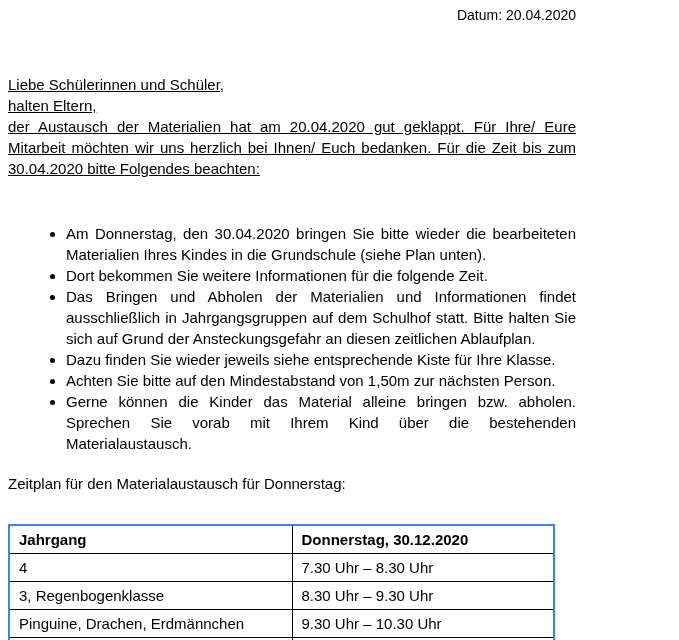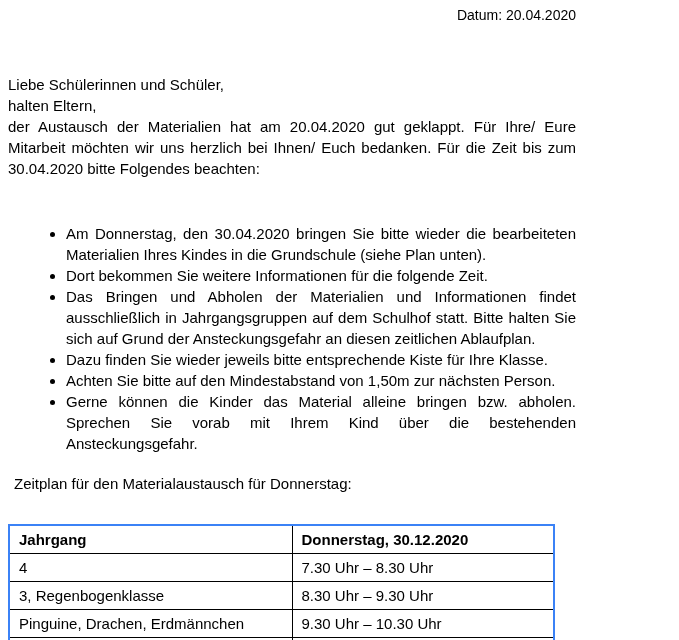--- a/index.html
+++ b/index.html
@@ -26,36 +26,37 @@
   .date-line {
     text-align: right;
     font-size: 14px;
     line-height: 16px;
   }
   .intro-block {
     margin-top: 51px;
   }
   .intro-block p {
     margin: 0;
+    text-decoration: underline;
   }
   .intro-paragraph {
     text-align: justify;
   }
   ul.bullets {
     margin: 44px 0 0 0;
     padding-left: 58px;
     list-style: disc outside;
   }
   ul.bullets li {
     margin: 0;
     padding: 0;
     text-align: justify;
   }
   .schedule-intro {
-    margin: 19px 0 0 6px;
+    margin: 19px 0 0 0;
   }
   table.schedule {
     border-collapse: collapse;
     table-layout: fixed;
     width: 545px;
     margin-top: 30px;
     border: 2px solid #3b82f6;
   }
   table.schedule th,
   table.schedule td {
@@ -88,23 +89,23 @@
   <div class="intro-block">
     <p>Liebe Schülerinnen und Schüler,</p>
     <p>halten Eltern,</p>
     <p class="intro-paragraph">der Austausch der Materialien hat am 20.04.2020 gut geklappt. Für Ihre/ Eure Mitarbeit möchten wir uns herzlich bei Ihnen/ Euch bedanken. Für die Zeit bis zum 30.04.2020 bitte Folgendes beachten:</p>
   </div>
 
   <ul class="bullets">
     <li>Am Donnerstag, den 30.04.2020 bringen Sie bitte wieder die bearbeiteten Materialien Ihres Kindes in die Grundschule (siehe Plan unten).</li>
     <li>Dort bekommen Sie weitere Informationen für die folgende Zeit.</li>
     <li>Das Bringen und Abholen der Materialien und Informationen findet ausschließlich in Jahrgangsgruppen auf dem Schulhof statt. Bitte halten Sie sich auf Grund der Ansteckungsgefahr an diesen zeitlichen Ablaufplan.</li>
-    <li>Dazu finden Sie wieder jeweils bitte entsprechende Kiste für Ihre Klasse.</li>
+    <li>Dazu finden Sie wieder jeweils siehe entsprechende Kiste für Ihre Klasse.</li>
     <li>Achten Sie bitte auf den Mindestabstand von 1,50m zur nächsten Person.</li>
-    <li>Gerne können die Kinder das Material alleine bringen bzw. abholen. Sprechen Sie vorab mit Ihrem Kind über die bestehenden Ansteckungsgefahr.</li>
+    <li>Gerne können die Kinder das Material alleine bringen bzw. abholen. Sprechen Sie vorab mit Ihrem Kind über die bestehenden Materialaustausch.</li>
   </ul>
 
   <p class="schedule-intro">Zeitplan für den Materialaustausch für Donnerstag:</p>
 
   <table class="schedule">
     <colgroup>
       <col style="width:283px">
       <col style="width:262px">
     </colgroup>
     <thead>

